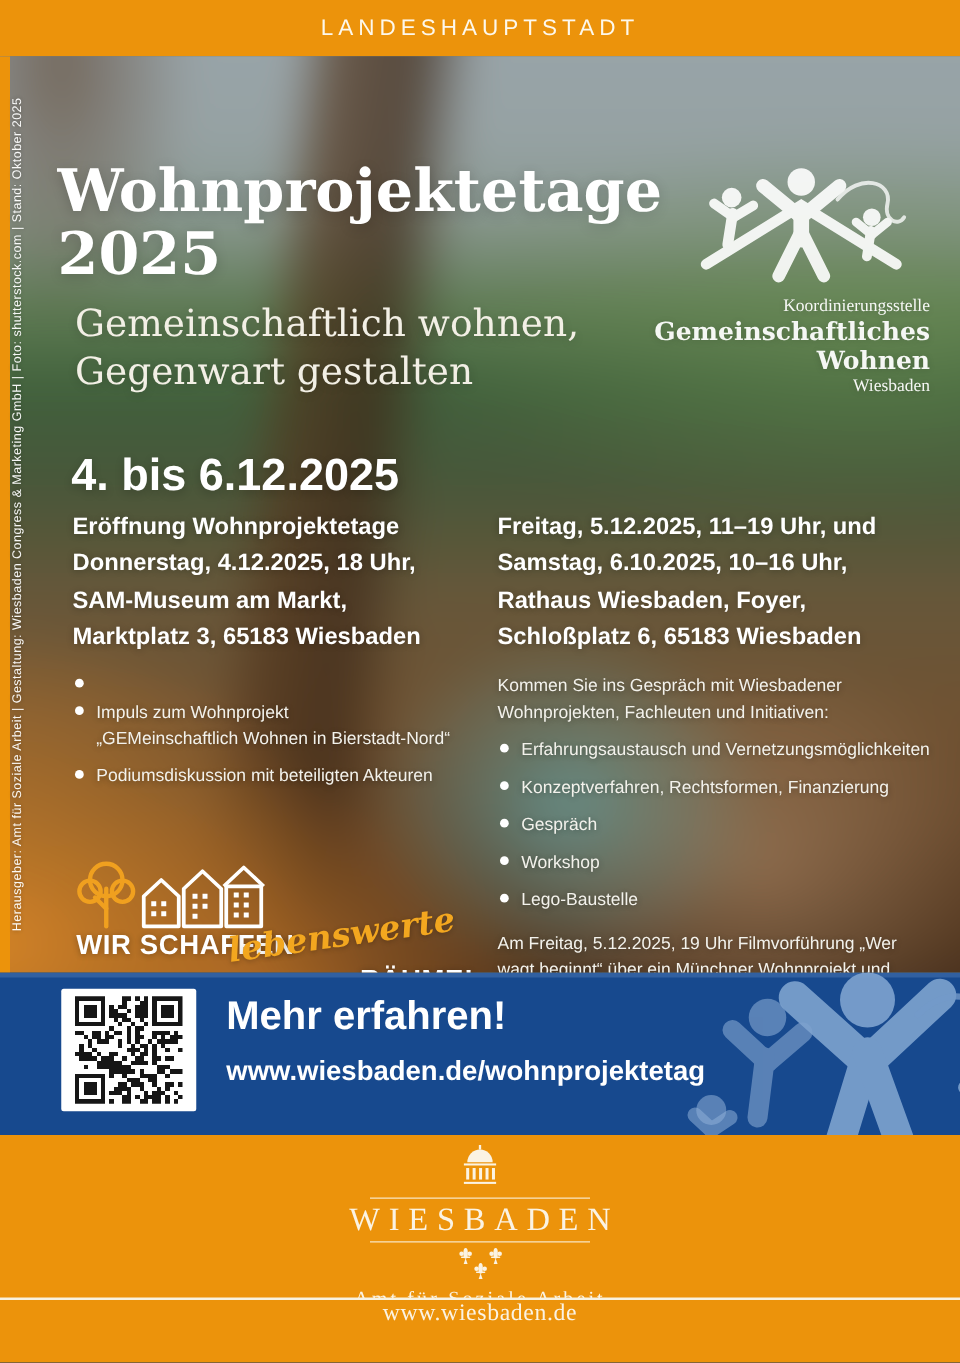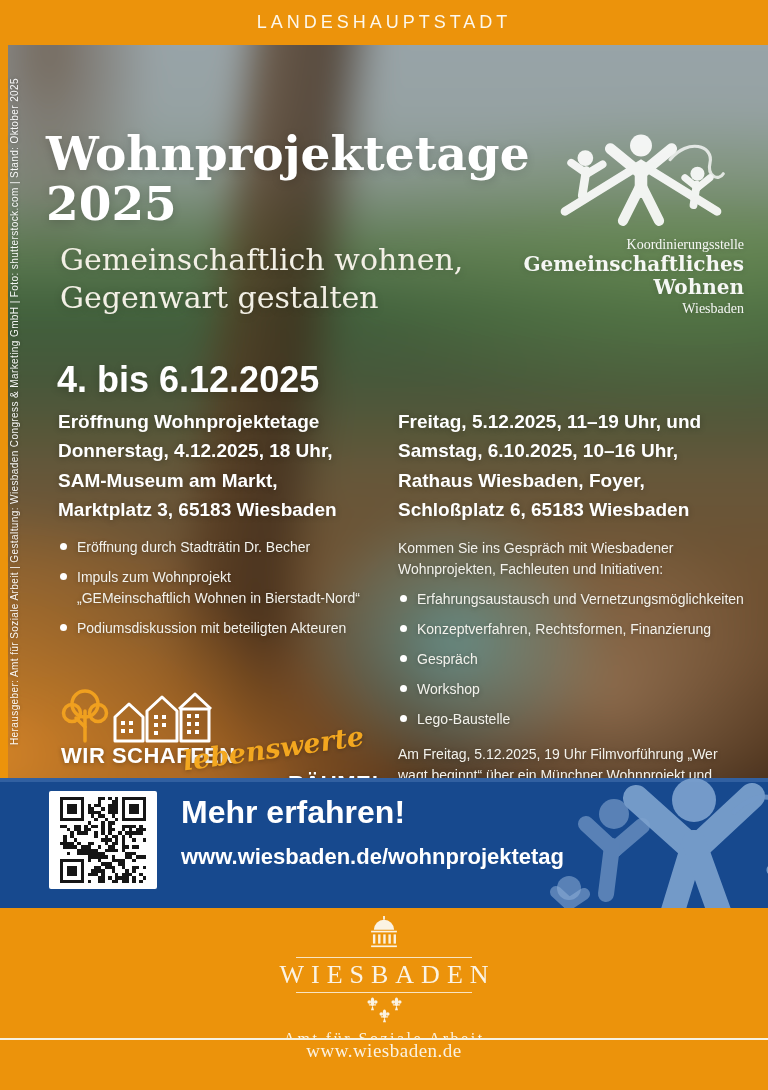--- a/index.html
+++ b/index.html
@@ -155,21 +155,20 @@
     <div class="col col-left">
       <div class="col-heading">
         <div>Eröffnung Wohnprojektetage</div>
         <div>Donnerstag, 4.12.2025, 18 Uhr,</div>
         <div>SAM-Museum am Markt,</div>
         <div>Marktplatz 3, 65183 Wiesbaden</div>
       </div>
       <div class="bullets">
         <div class="bullet">
           <span class="dot"></span>
-          <span class="btext">Eröffnung durch Stadträtin Dr. Becher</span>
         </div>
         <div class="bullet">
           <span class="dot"></span>
           <span class="btext">
             <span style="display:block">Impuls zum Wohnprojekt</span>
             <span style="display:block">„GEMeinschaftlich Wohnen in Bierstadt-Nord“</span>
           </span>
         </div>
         <div class="bullet">
           <span class="dot"></span>

